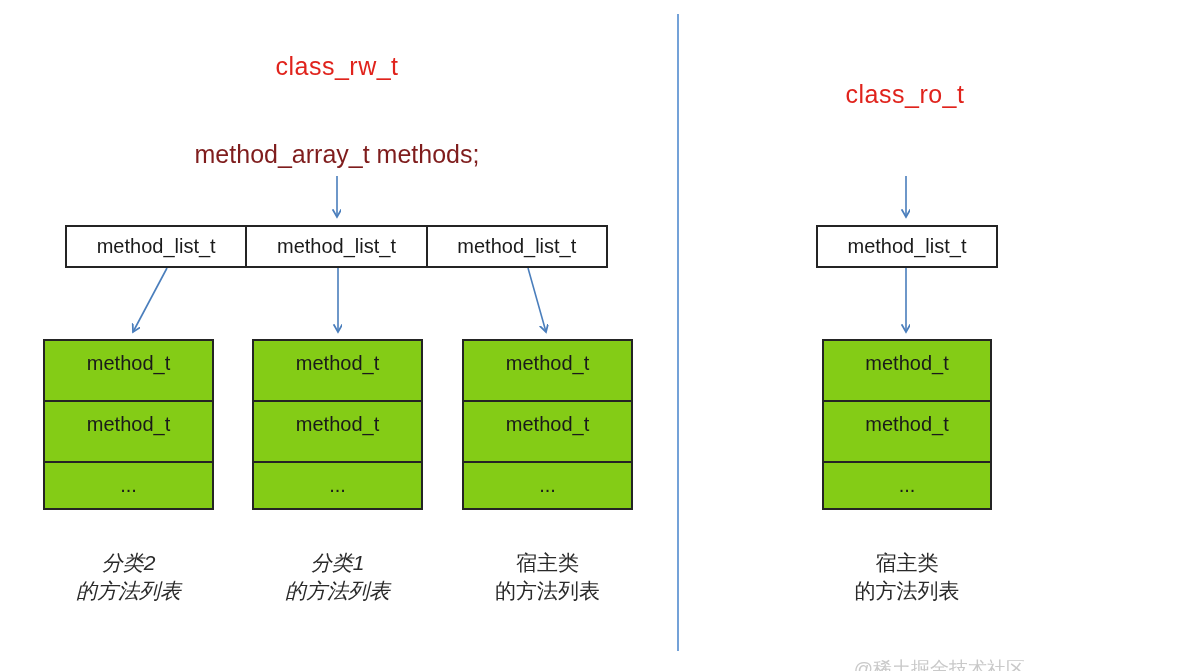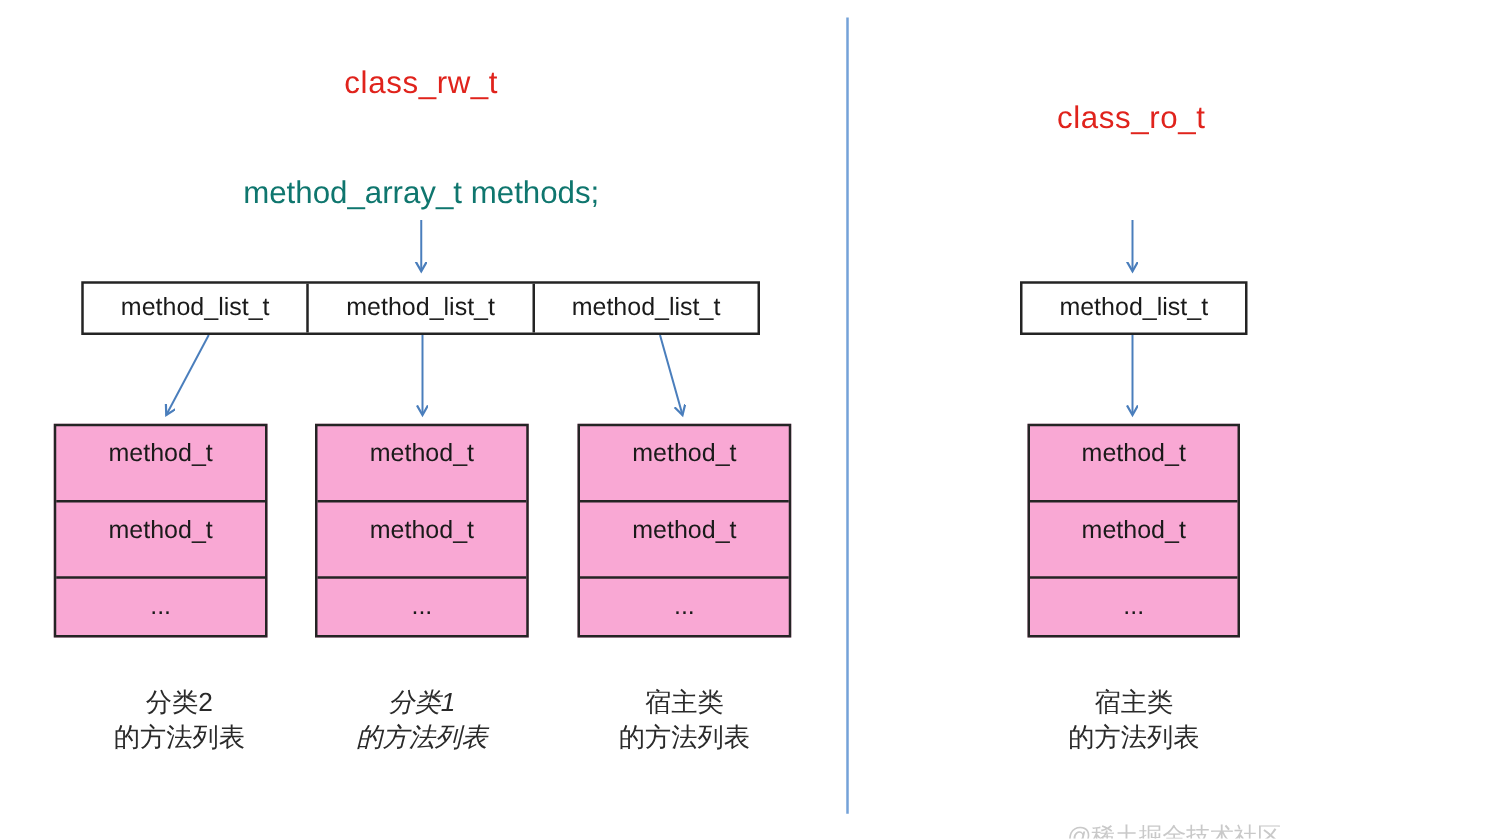--- a/index.html
+++ b/index.html
@@ -15,21 +15,21 @@
   }
   .abs { position: absolute; }
   .panel-title {
     font-size: 25px;
     color: var(--title-red, #e0231c);
     text-align: center;
     letter-spacing: 0.5px;
   }
   .declaration {
     font-size: 25px;
-    color: #0f766e;
+    color: #7f1d1d;
     text-align: center;
     white-space: nowrap;
   }
   .list-row {
     display: flex;
     border: 2px solid #242424;
     background: #ffffff;
     box-sizing: border-box;
   }
   .list-cell {
@@ -45,21 +45,21 @@
     border: 2px solid #242424;
     background: #ffffff;
     box-sizing: border-box;
     display: flex;
     align-items: center;
     justify-content: center;
     font-size: 20px;
   }
   .method-table {
     border: 2px solid #242424;
-    background: #f9a8d4;
+    background: #84cc16;
     box-sizing: border-box;
     display: flex;
     flex-direction: column;
   }
   .method-row {
     flex: 1;
     display: flex;
     align-items: center;
     justify-content: center;
     font-size: 20px;
@@ -127,21 +127,21 @@
     <div class="method-row">method_t</div>
     <div class="method-row">...</div>
   </div>
 
   <div class="abs method-table" style="left:462px; top:339px; width:171px; height:171px;">
     <div class="method-row">method_t</div>
     <div class="method-row">method_t</div>
     <div class="method-row">...</div>
   </div>
 
-  <div class="abs caption" style="left:58px; top:549px; width:171px;">
+  <div class="abs caption" style="left:43px; top:549px; width:171px;font-style:italic;">
     <div>分类2</div>
     <div>的方法列表</div>
   </div>
   <div class="abs caption" style="left:252px; top:549px; width:171px;font-style:italic;">
     <div>分类1</div>
     <div>的方法列表</div>
   </div>
   <div class="abs caption" style="left:462px; top:549px; width:171px;">
     <div>宿主类</div>
     <div>的方法列表</div>

